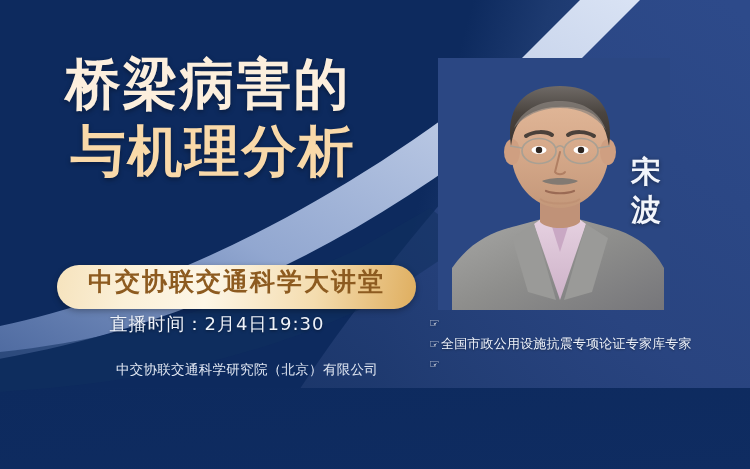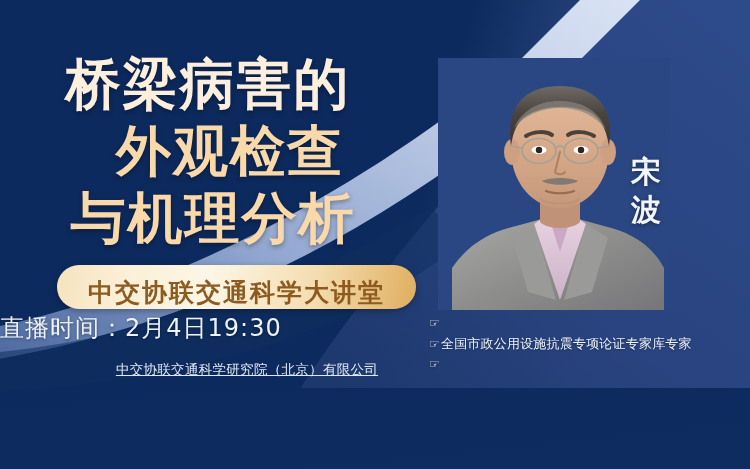--- a/index.html
+++ b/index.html
@@ -32,45 +32,45 @@
   .t1{color:#fcefdd;margin-left:-14px;}
   .t2{color:#f9d9a9;margin-top:12px;margin-left:30px;}
   .t3{color:#f9d9a9;margin-top:12px;margin-left:-4px;}
 
   
   .pill{
     position:absolute;left:57px;top:265px;width:359px;height:44px;
     border-radius:24px;
     background:linear-gradient(100deg,#f6e3bd 0%,#fbf0d8 20%,#fdf6e6 42%,#f4dcae 72%,#dfae5f 100%);
     box-shadow:0 2px 6px rgba(0,0,0,.30);
-    display:flex;align-items:flex-end;justify-content:center;
+    display:flex;align-items:flex-start;justify-content:center;
   }
   .pill-text{
     font-family:"DejaVu Sans","Liberation Sans",sans-serif;
     font-weight:bold;font-size:25px;letter-spacing:2px;color:#8d5b20;
     white-space:nowrap;
   }
 
   
   .live-time{
-    position:absolute;left:0;top:312px;width:434px;text-align:left;
-    font-family:"DejaVu Sans","Liberation Sans",sans-serif;
-    font-size:24px;color:#eef2f9;letter-spacing:1px;
+    position:absolute;left:0;top:312px;width:434px;text-align:center;
+    font-family:"DejaVu Sans","Liberation Sans",sans-serif;
+    font-size:18px;color:#eef2f9;letter-spacing:1px;
     text-shadow:0 1px 3px rgba(0,0,0,.4);
     white-space:nowrap;
   }
 
   
   .org{
     position:absolute;left:0;top:358px;width:448px;
     font-family:"DejaVu Sans","Liberation Sans",sans-serif;
     font-size:13.5px;color:#e3e9f4;line-height:1.75;
     text-align:center;letter-spacing:.3px;
   }
-  .org-l2{padding-left:46px;text-decoration:underline;}
+  .org-l2{padding-left:46px;}
 
   
   .speaker-name{
     position:absolute;left:620px;top:153px;width:52px;
     font-family:"DejaVu Sans","Liberation Sans",sans-serif;
     font-weight:bold;font-size:30px;color:#f2f5fb;
     line-height:1.25;text-align:center;
     text-shadow:0 1px 4px rgba(0,0,0,.45);
   }
   .speaker-name span{display:block;}
@@ -189,21 +189,20 @@
       <path d="M542,181 C550,177 570,177 578,181 C570,186 550,186 542,181 Z" fill="#837a72"></path>
 
       <path d="M546,191 C553,194 567,194 574,191" stroke="#9a6a54" stroke-width="2.2" fill="none" stroke-linecap="round"></path>
 
       <path d="M540,199 C548,205 572,205 580,199" stroke="#bb8c70" stroke-width="2" fill="none" opacity="0.6"></path>
     </g>
   </svg>
 
   <div class="title-block">
     <div class="t-line t1">桥梁病害的</div>
-    <div class="t-line t2">外观检查</div>
     <div class="t-line t3">与机理分析</div>
   </div>
 
   <div class="pill">
     <span class="pill-text">中交协联交通科学大讲堂</span>
   </div>
 
   <div class="live-time">直播时间：2月4日19:30</div>
 
   <div class="org">

